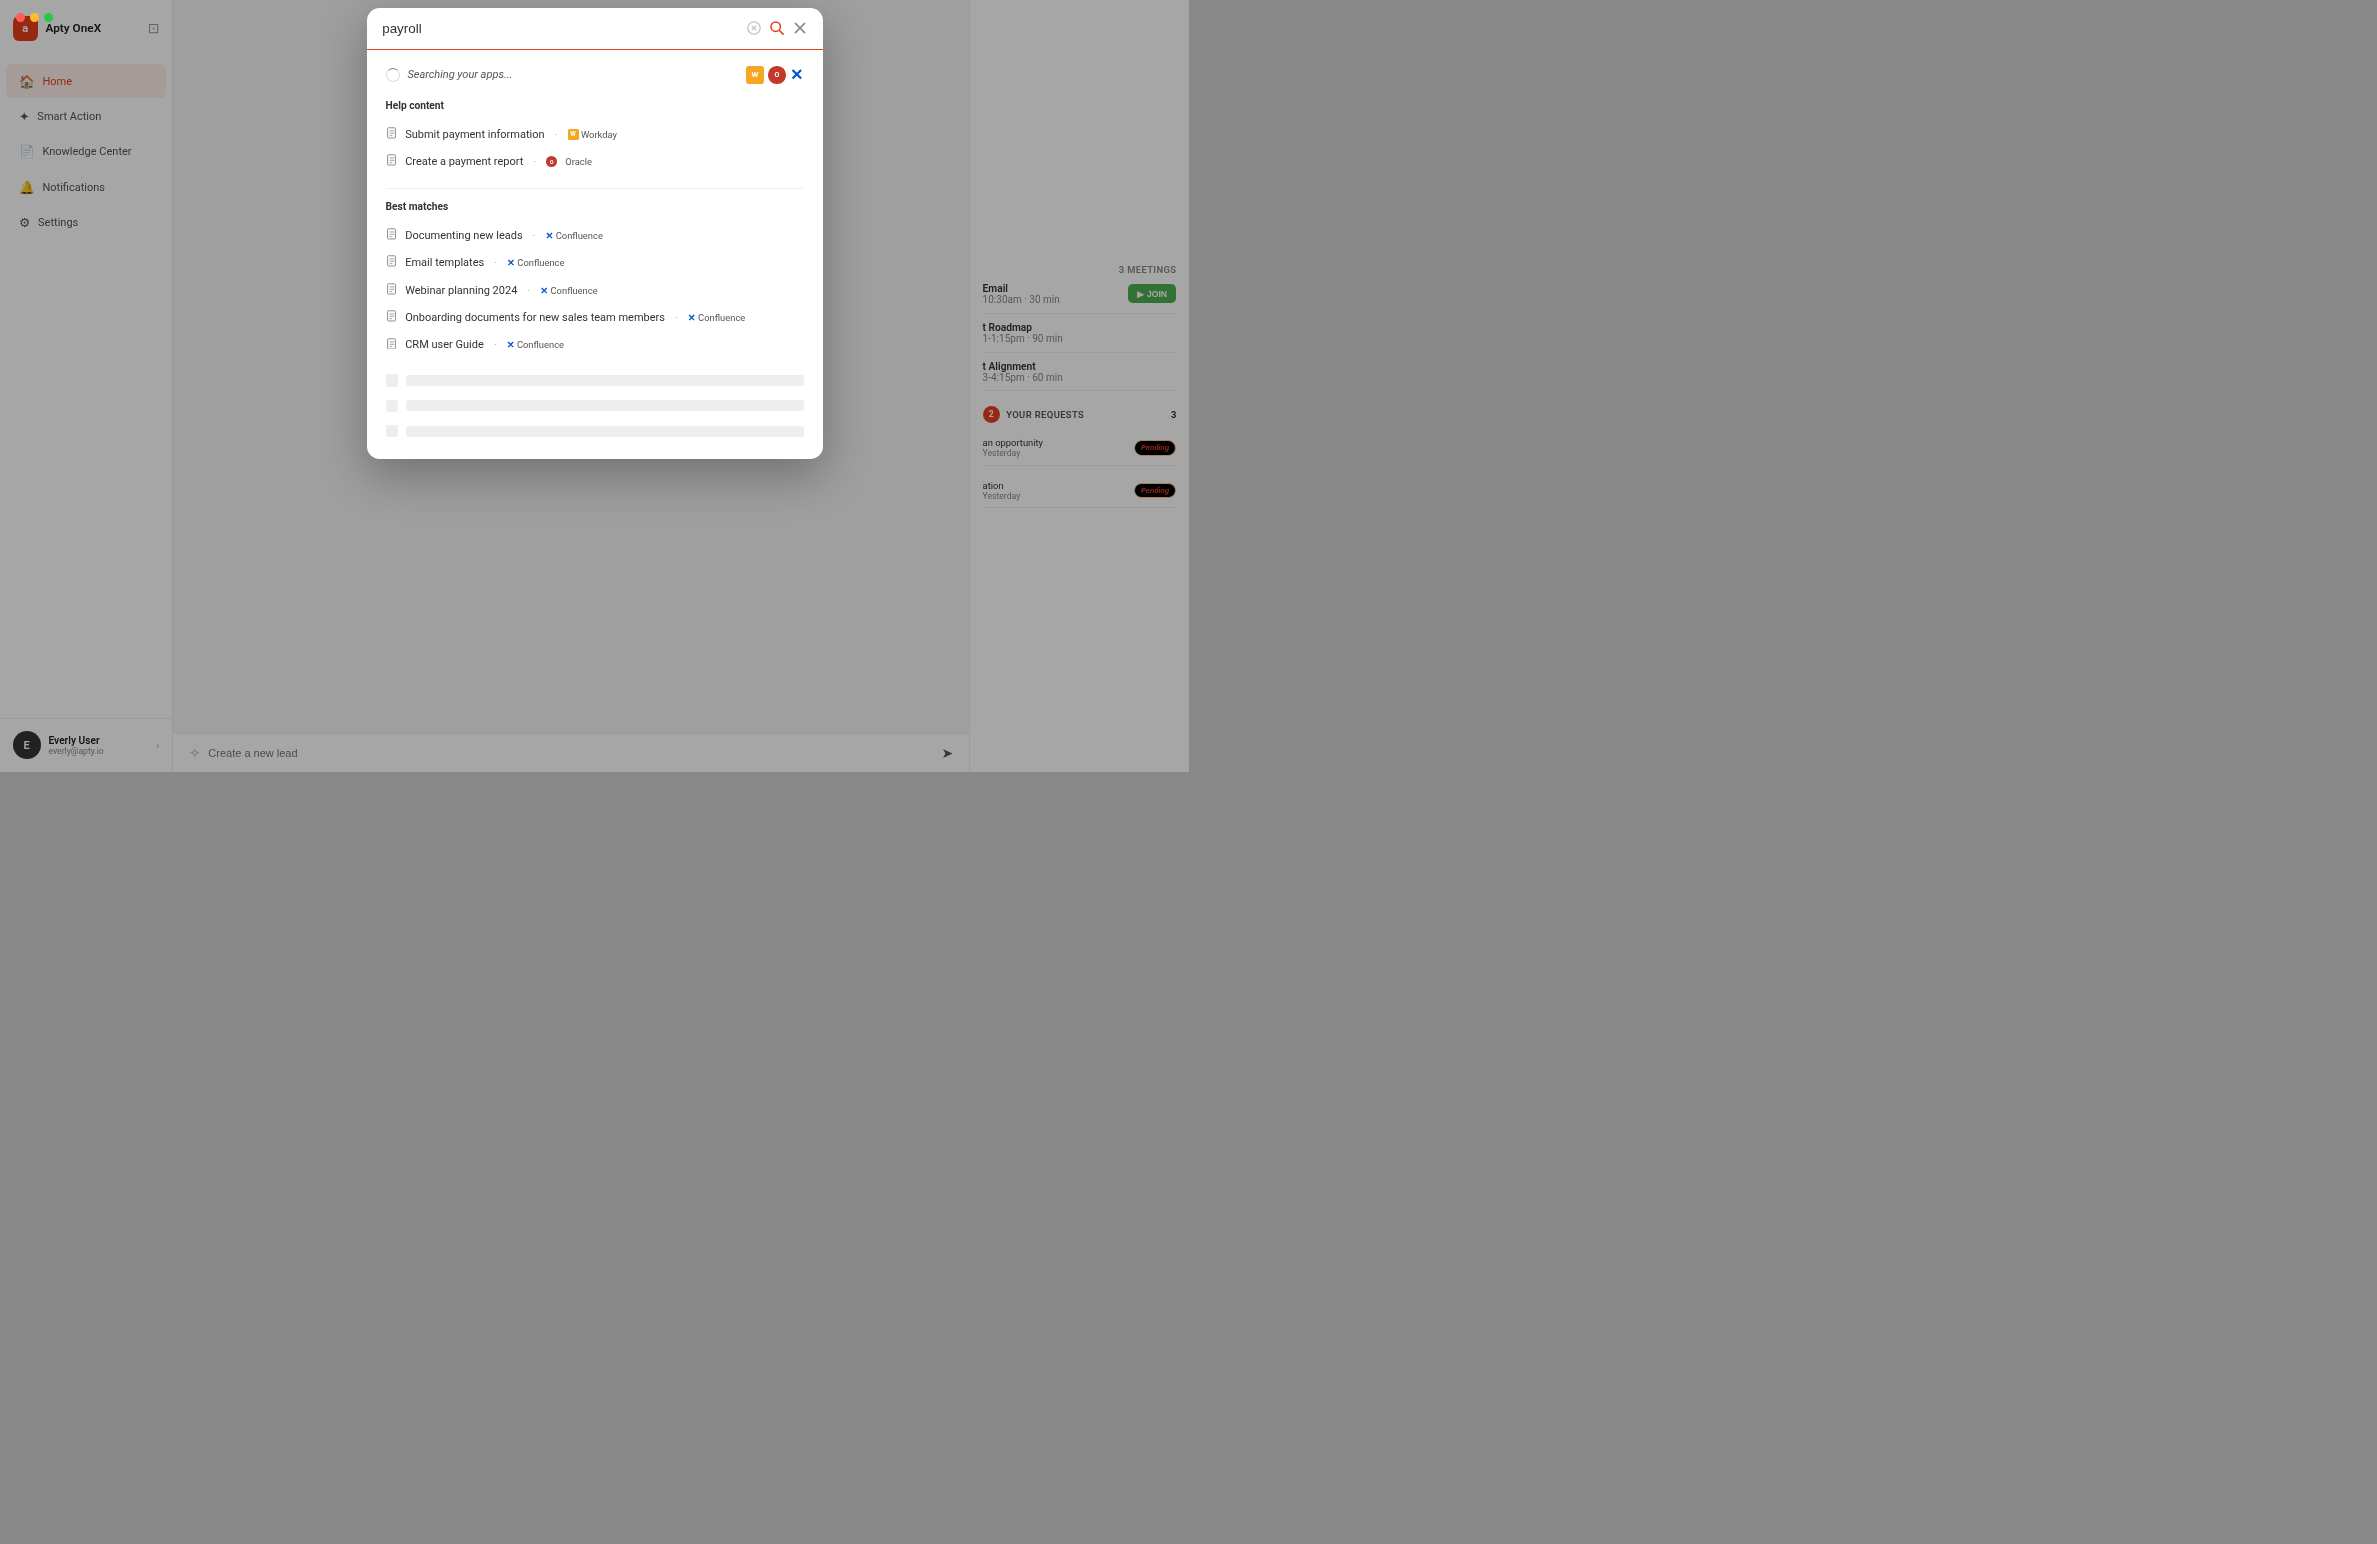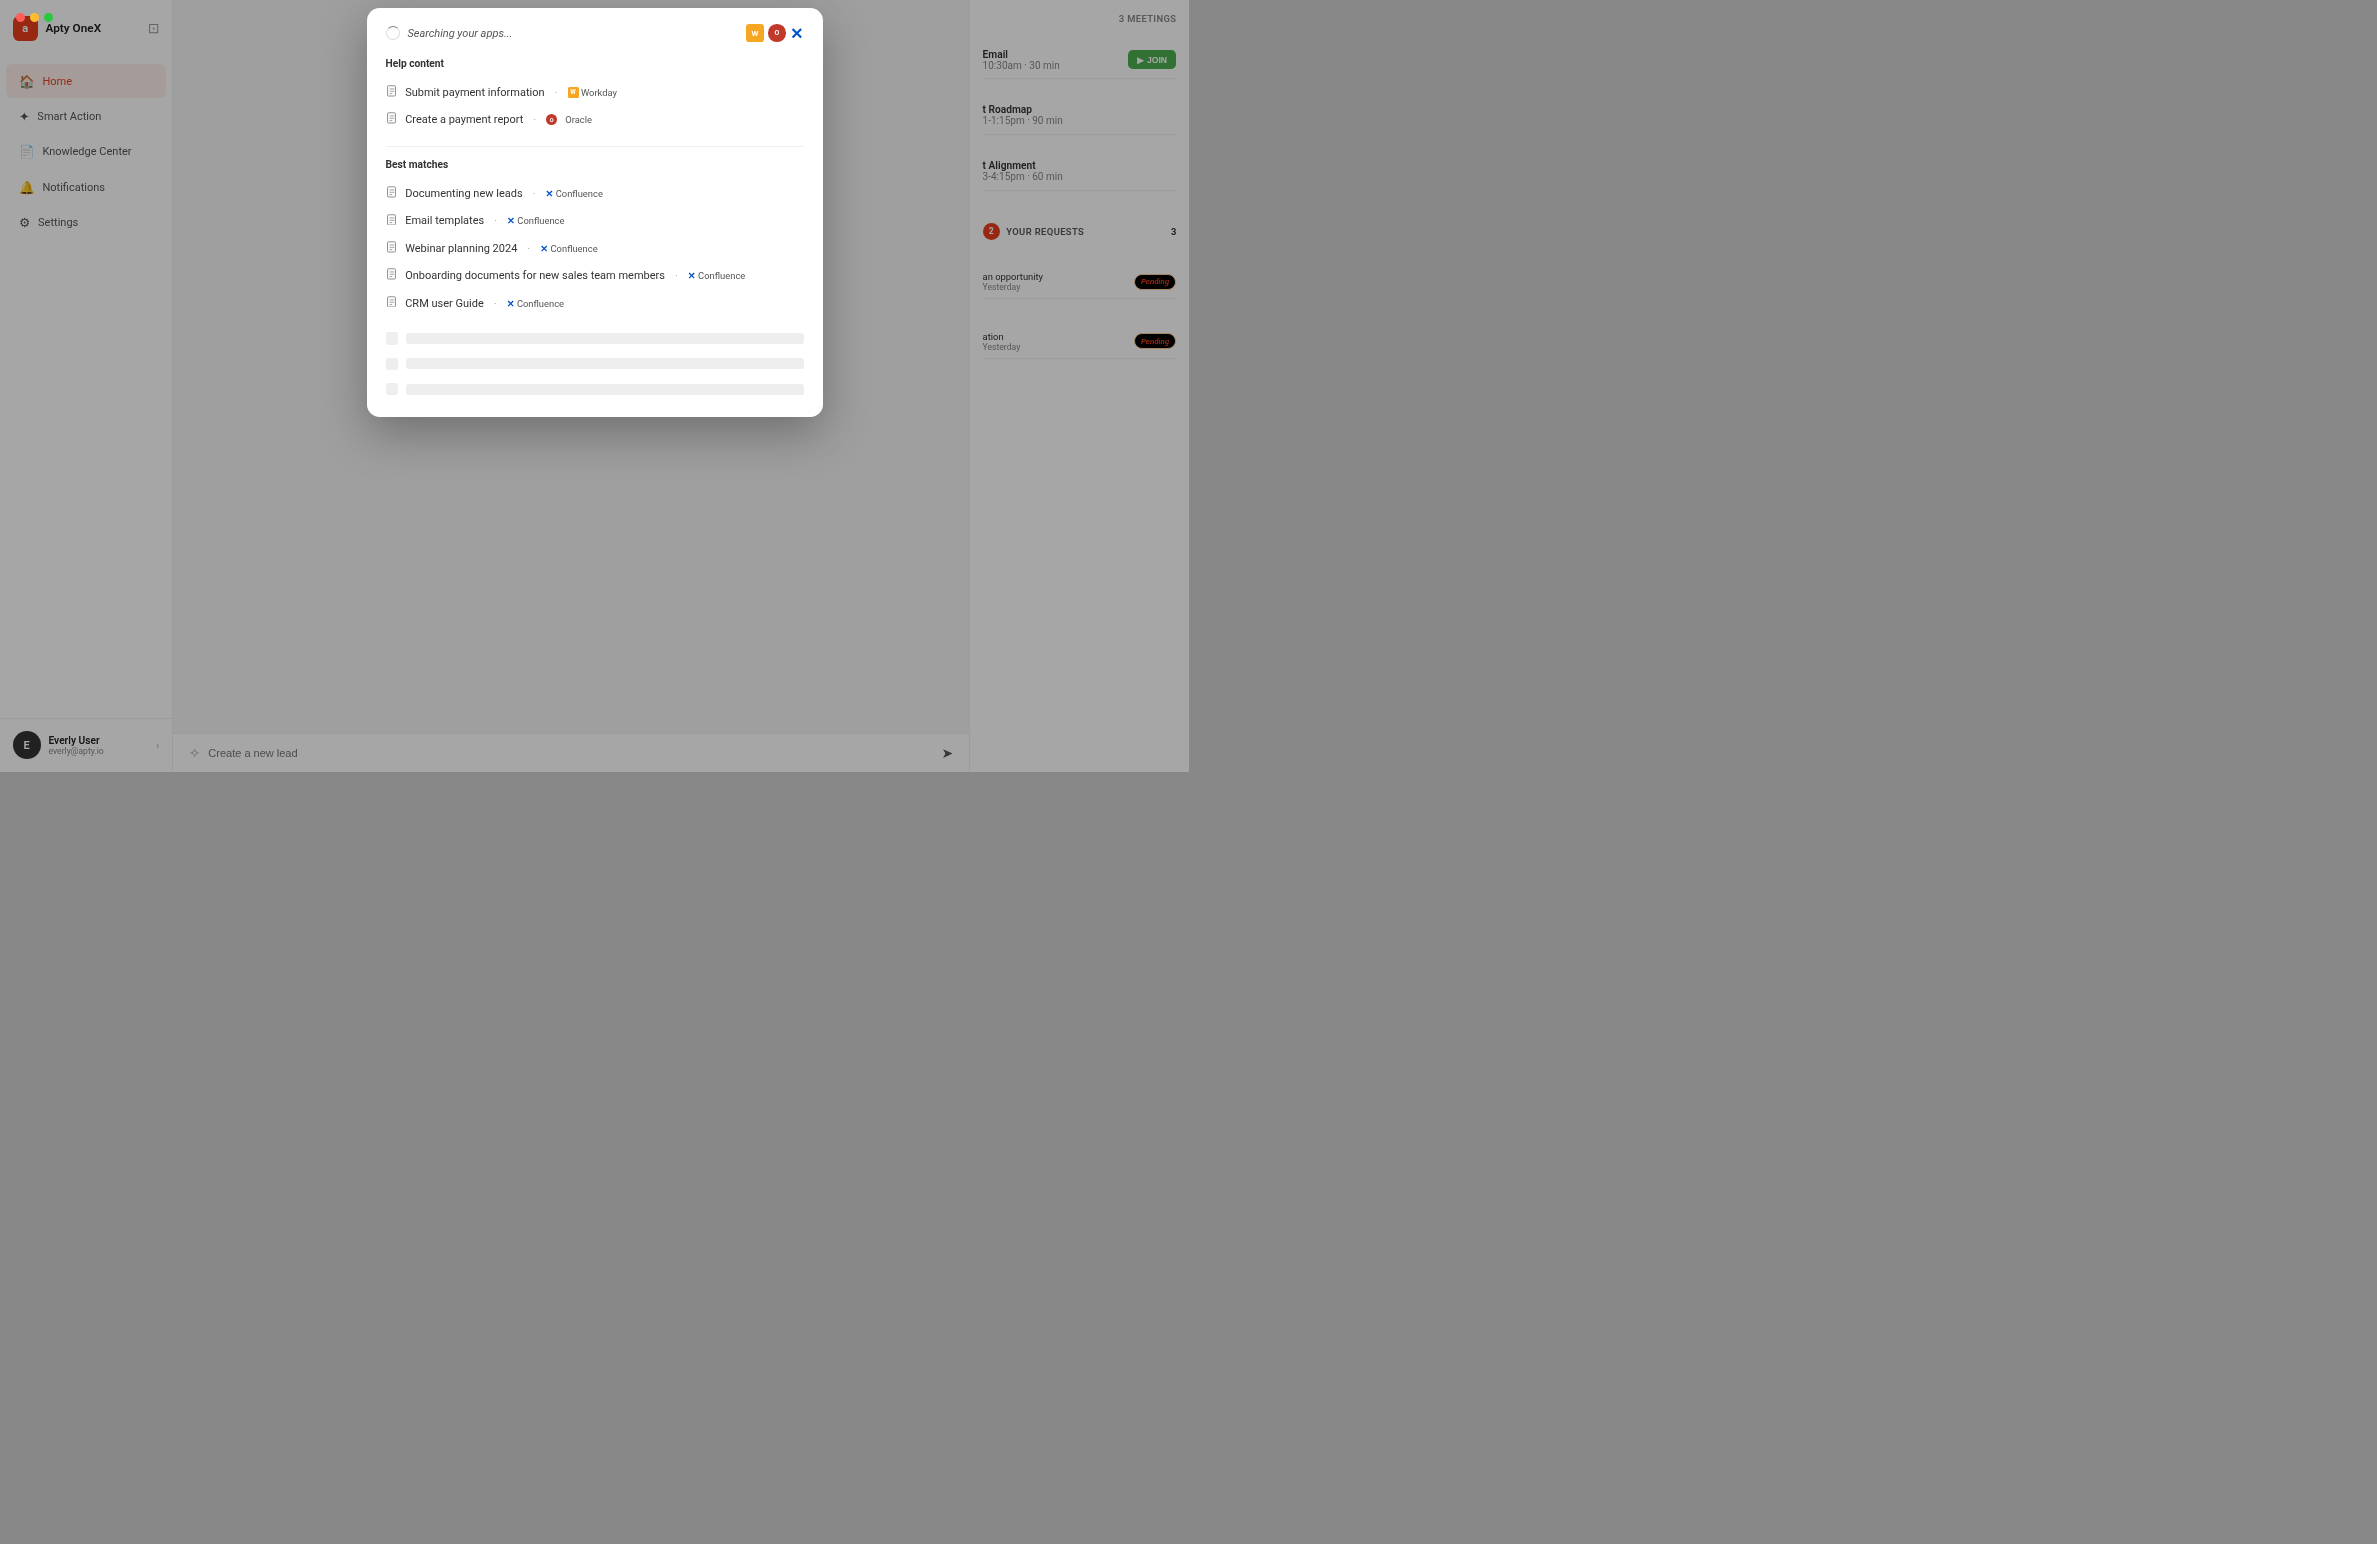--- a/index.html
+++ b/index.html
@@ -125,21 +125,22 @@
     }
 
     
     .right-panel {
       width: 220px;
       background: #fff;
       border-left: 0.8px solid #eee;
       padding: 12.6px;
       display: flex;
       flex-direction: column;
-      gap: 25px;
+      gap: 8px;
+      justify-content: center;
     }
 
     .meetings-header {
       font-size: 9.4px;
       font-weight: 600;
       color: #888;
       text-align: right;
       letter-spacing: 0.4px;
     }
 
@@ -629,20 +630,42 @@
 <div class="bottom-bar">
   <span class="sparkle-icon">✧</span>
   <input class="lead-input" type="text" placeholder="Create a new lead" style="">
   <span class="send-icon">➤</span>
 </div>
 
 <div class="overlay">
 
   <div class="modal">
 
+    <div class="search-bar">
+      <input class="search-input" type="text" value="payroll" style="">
+      <span class="search-clear-icon">
+        <svg width="14" height="14" viewBox="0 0 18 18" fill="none">
+          <circle cx="9" cy="9" r="8" stroke="#bbb" stroke-width="1.5"></circle>
+          <line x1="6" y1="6" x2="12" y2="12" stroke="#bbb" stroke-width="1.5"></line>
+          <line x1="12" y1="6" x2="6" y2="12" stroke="#bbb" stroke-width="1.5"></line>
+        </svg>
+      </span>
+      <span class="search-icon">
+        <svg width="15.7" height="15.7" viewBox="0 0 20 20" fill="none">
+          <circle cx="8.5" cy="8.5" r="6" stroke="#e8401c" stroke-width="2"></circle>
+          <line x1="13" y1="13" x2="18" y2="18" stroke="#e8401c" stroke-width="2" stroke-linecap="round"></line>
+        </svg>
+      </span>
+      <span class="modal-close-icon">
+        <svg width="14" height="14" viewBox="0 0 18 18" fill="none">
+          <line x1="3" y1="3" x2="15" y2="15" stroke="#888" stroke-width="2" stroke-linecap="round"></line>
+          <line x1="15" y1="3" x2="3" y2="15" stroke="#888" stroke-width="2" stroke-linecap="round"></line>
+        </svg>
+      </span>
+    </div>
 
     <div class="modal-body">
 
       <div class="searching-row">
         <div class="searching-left">
           <div class="spinner"></div>
           <span class="searching-text">Searching your apps...</span>
         </div>
         <div class="app-icons">
           <div class="workday-icon">W</div>

